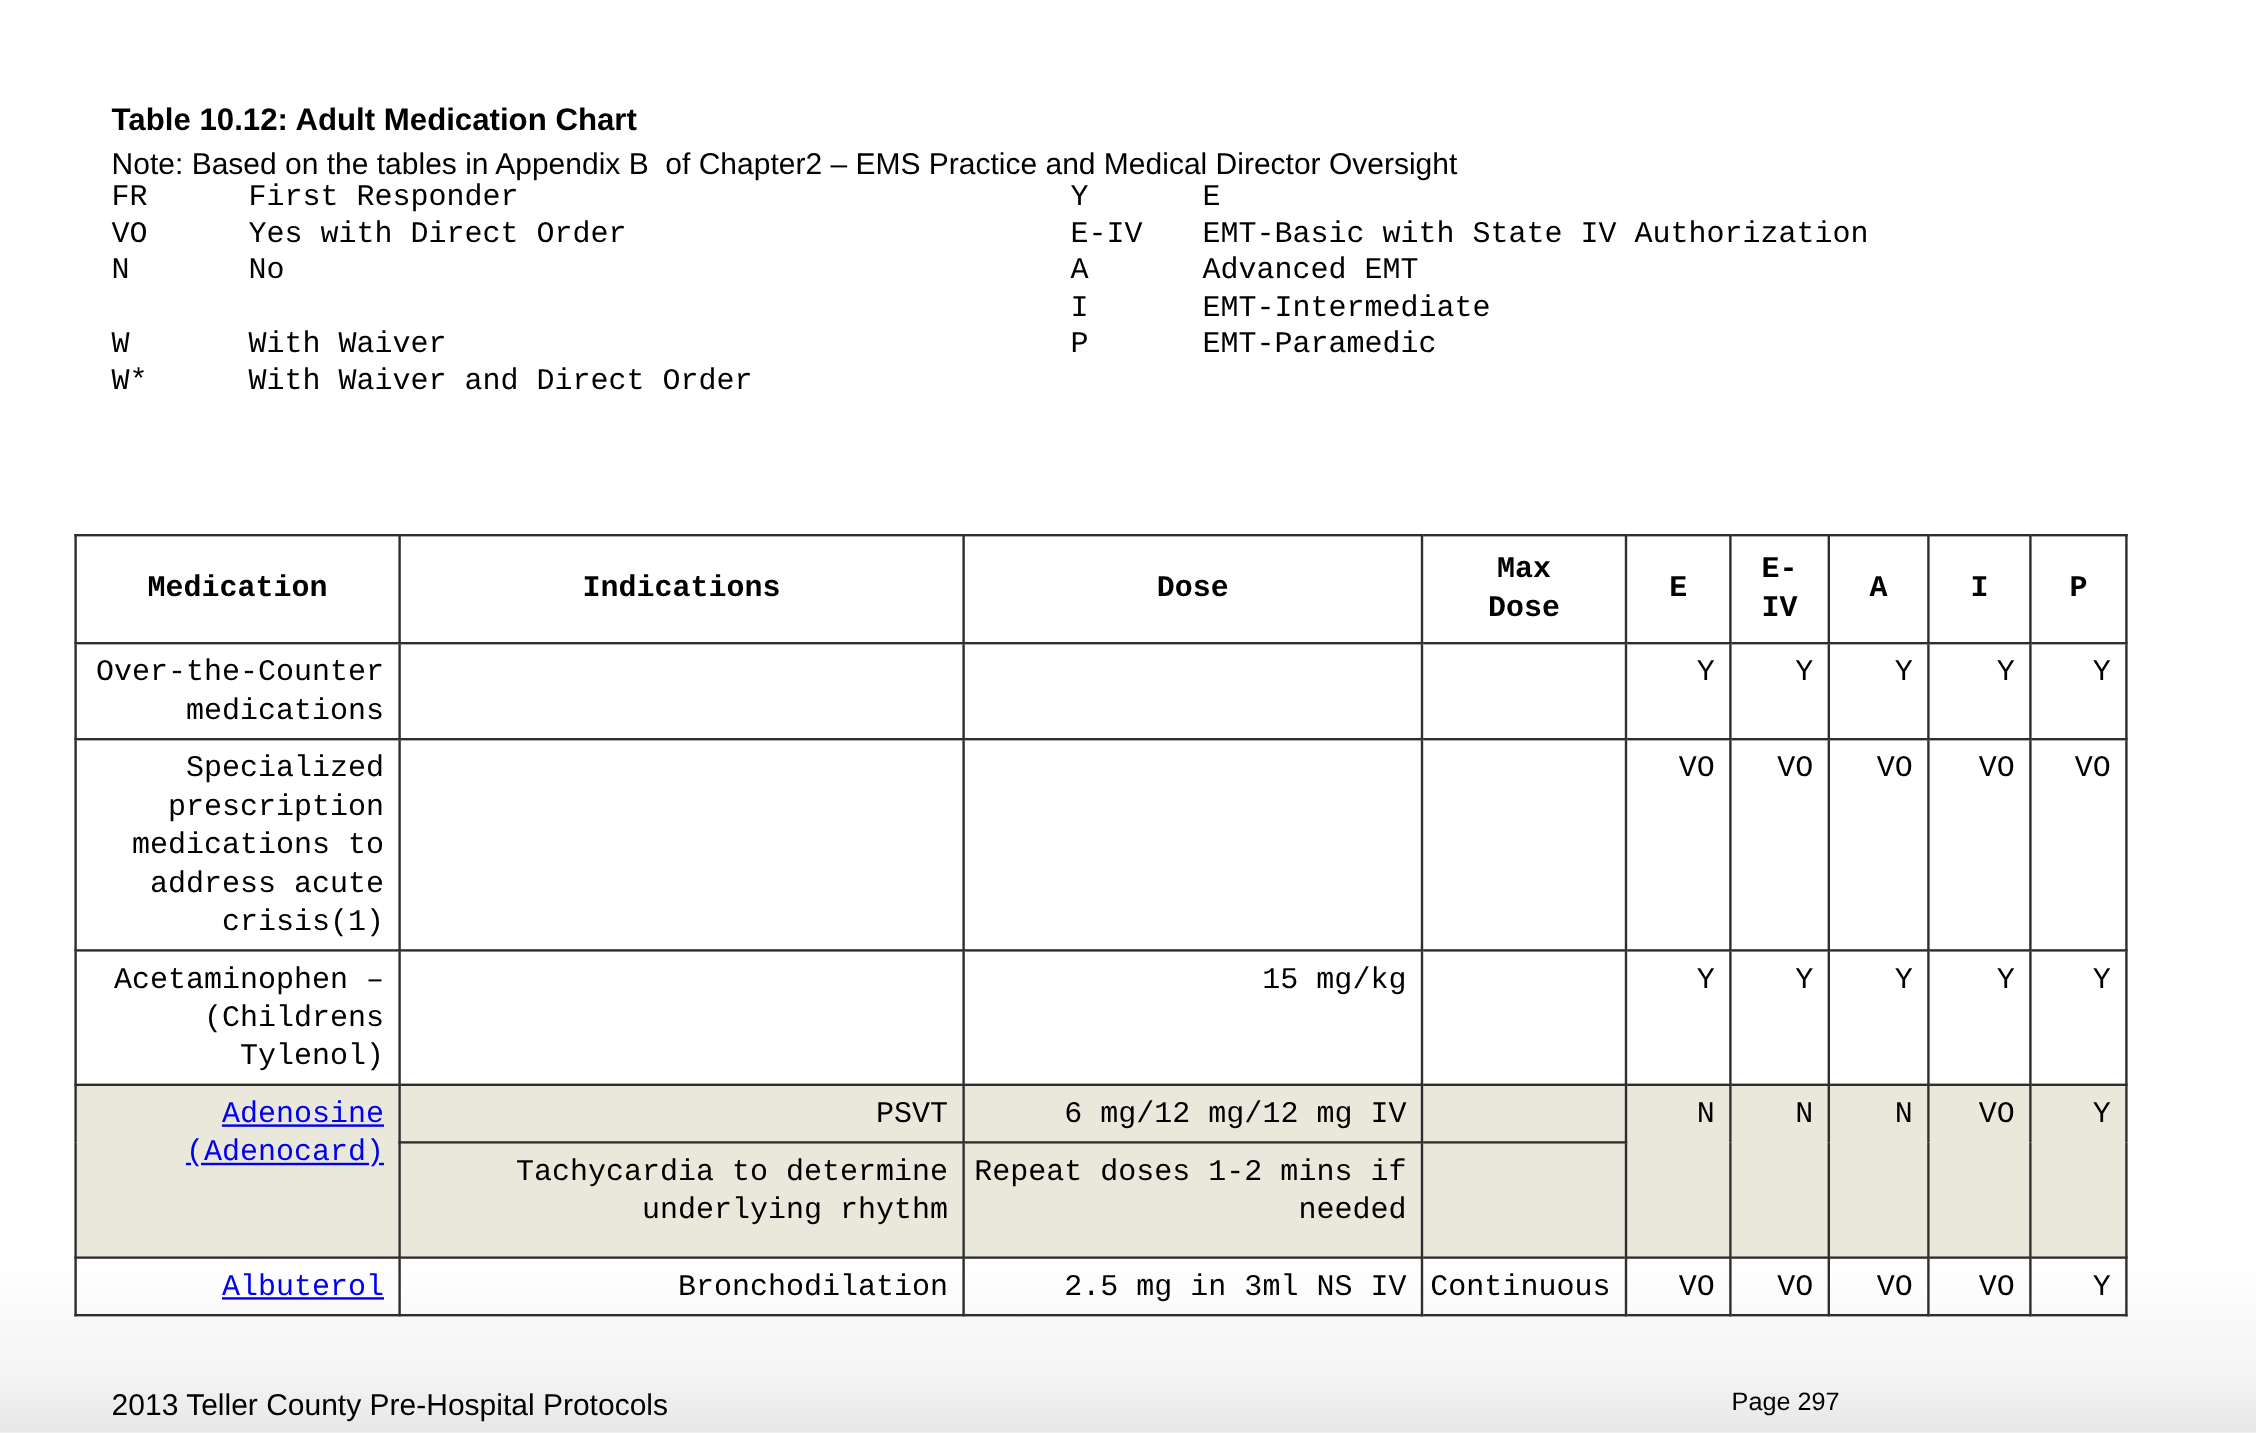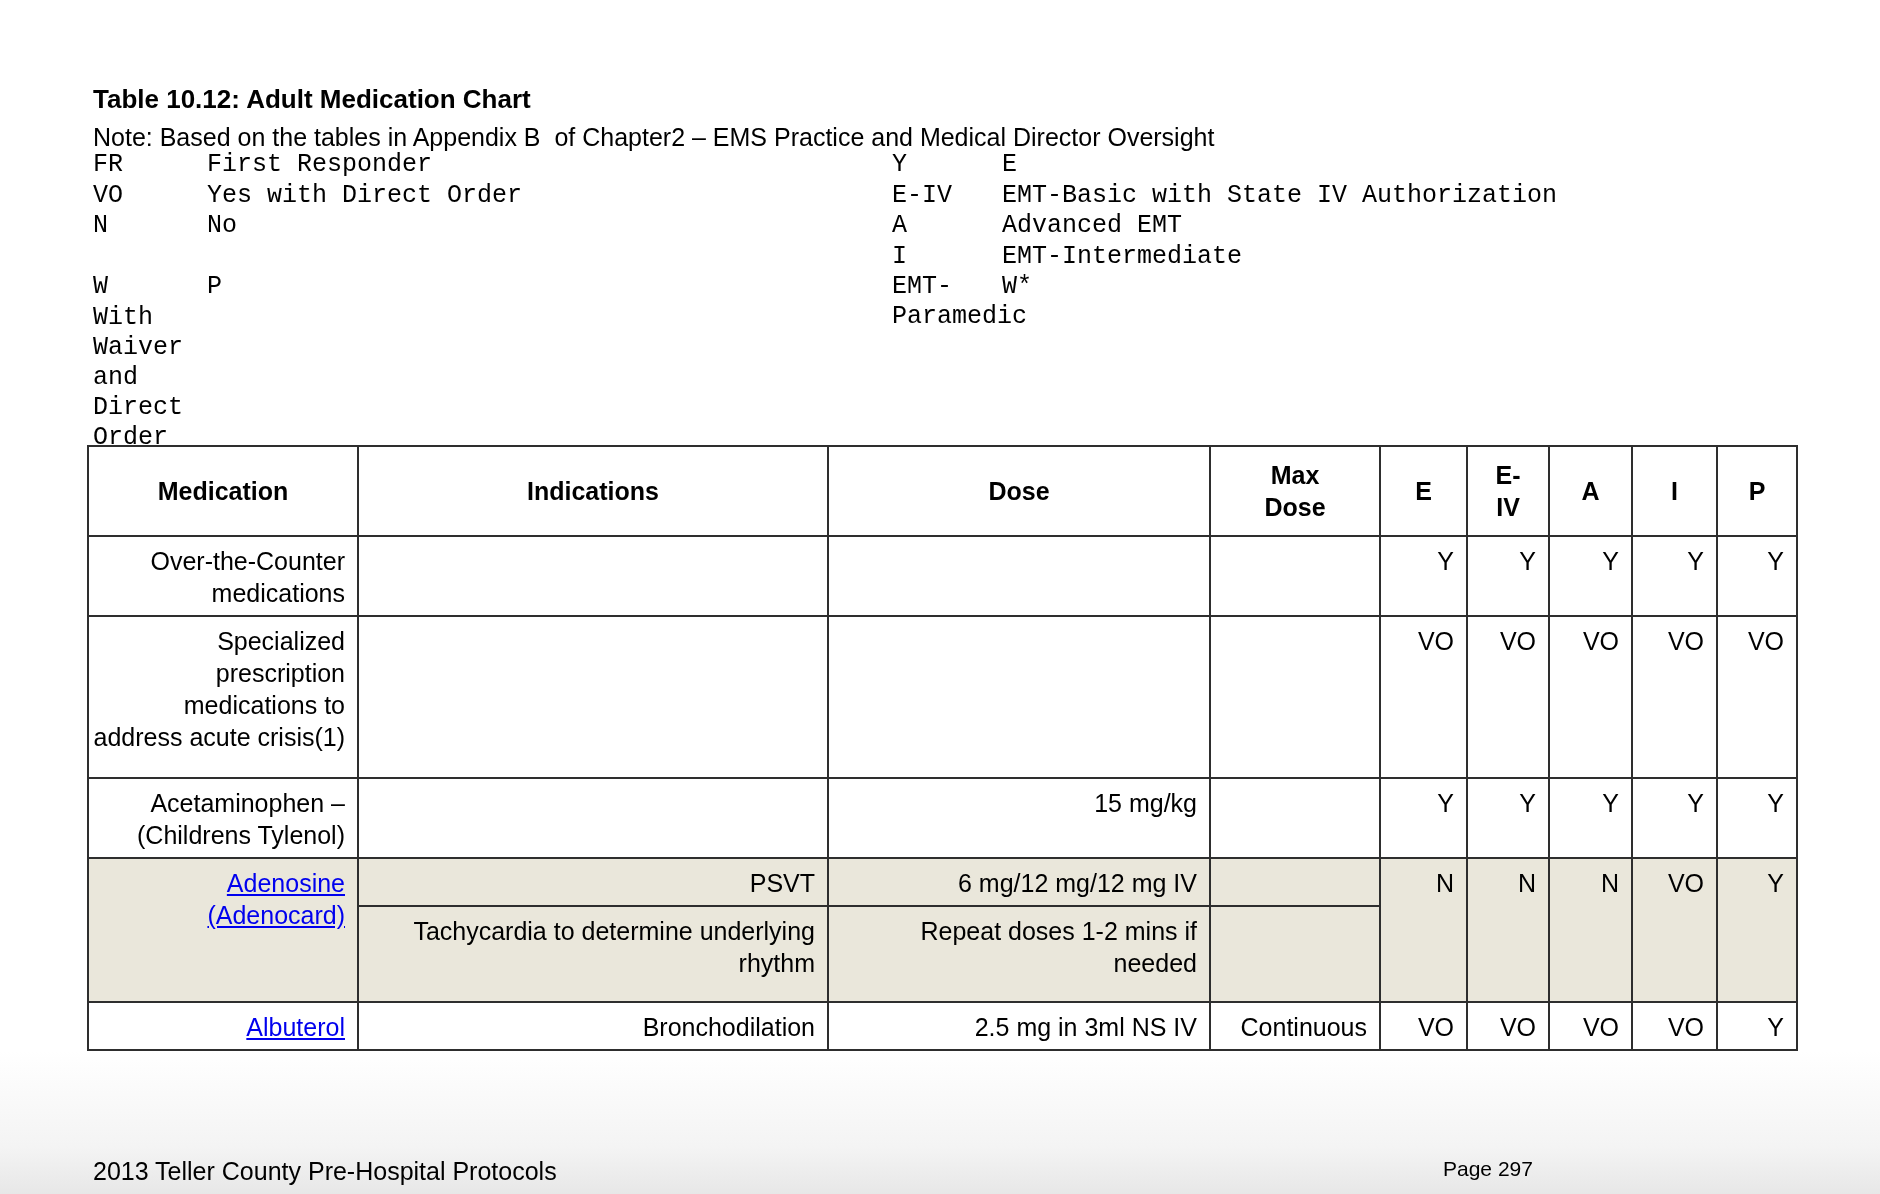--- a/index.html
+++ b/index.html
@@ -39,26 +39,27 @@
     grid-template-columns: 114px 685px 110px 1fr;
     grid-auto-rows: 30.5px;
     font-size: 25px;
     line-height: 30px;
     font-family: Liberation Mono, monospace;
   }
 
   
   table.med-table {
     position: absolute;
-    left: 87px; top: 445px;
+    left: 62px; top: 445px;
     border-collapse: collapse;
     table-layout: fixed;
     width: 1709px;
     font-size: 25px;
     line-height: 32px;
+    font-family: Liberation Mono, monospace;
   }
   table.med-table td, table.med-table th {
     border: 2px solid #2e2e2e;
     vertical-align: top;
     text-align: right;
     padding: 8px 12px 6px 4px;
     overflow: hidden;
   }
   table.med-table th {
     vertical-align: middle;
@@ -117,20 +118,21 @@
     <div>No</div>
 
     <div>A</div>
     <div>Advanced EMT</div>
     <div></div>
     <div></div>
 
     <div>I</div>
     <div>EMT-Intermediate</div>
     <div>W</div>
+    <div>With Waiver</div>
 
     <div>P</div>
     <div>EMT-Paramedic</div>
     <div>W*</div>
     <div>With Waiver and Direct Order</div>
   </div>
 
   <table class="med-table">
     <colgroup>
       <col style="width:270px">

